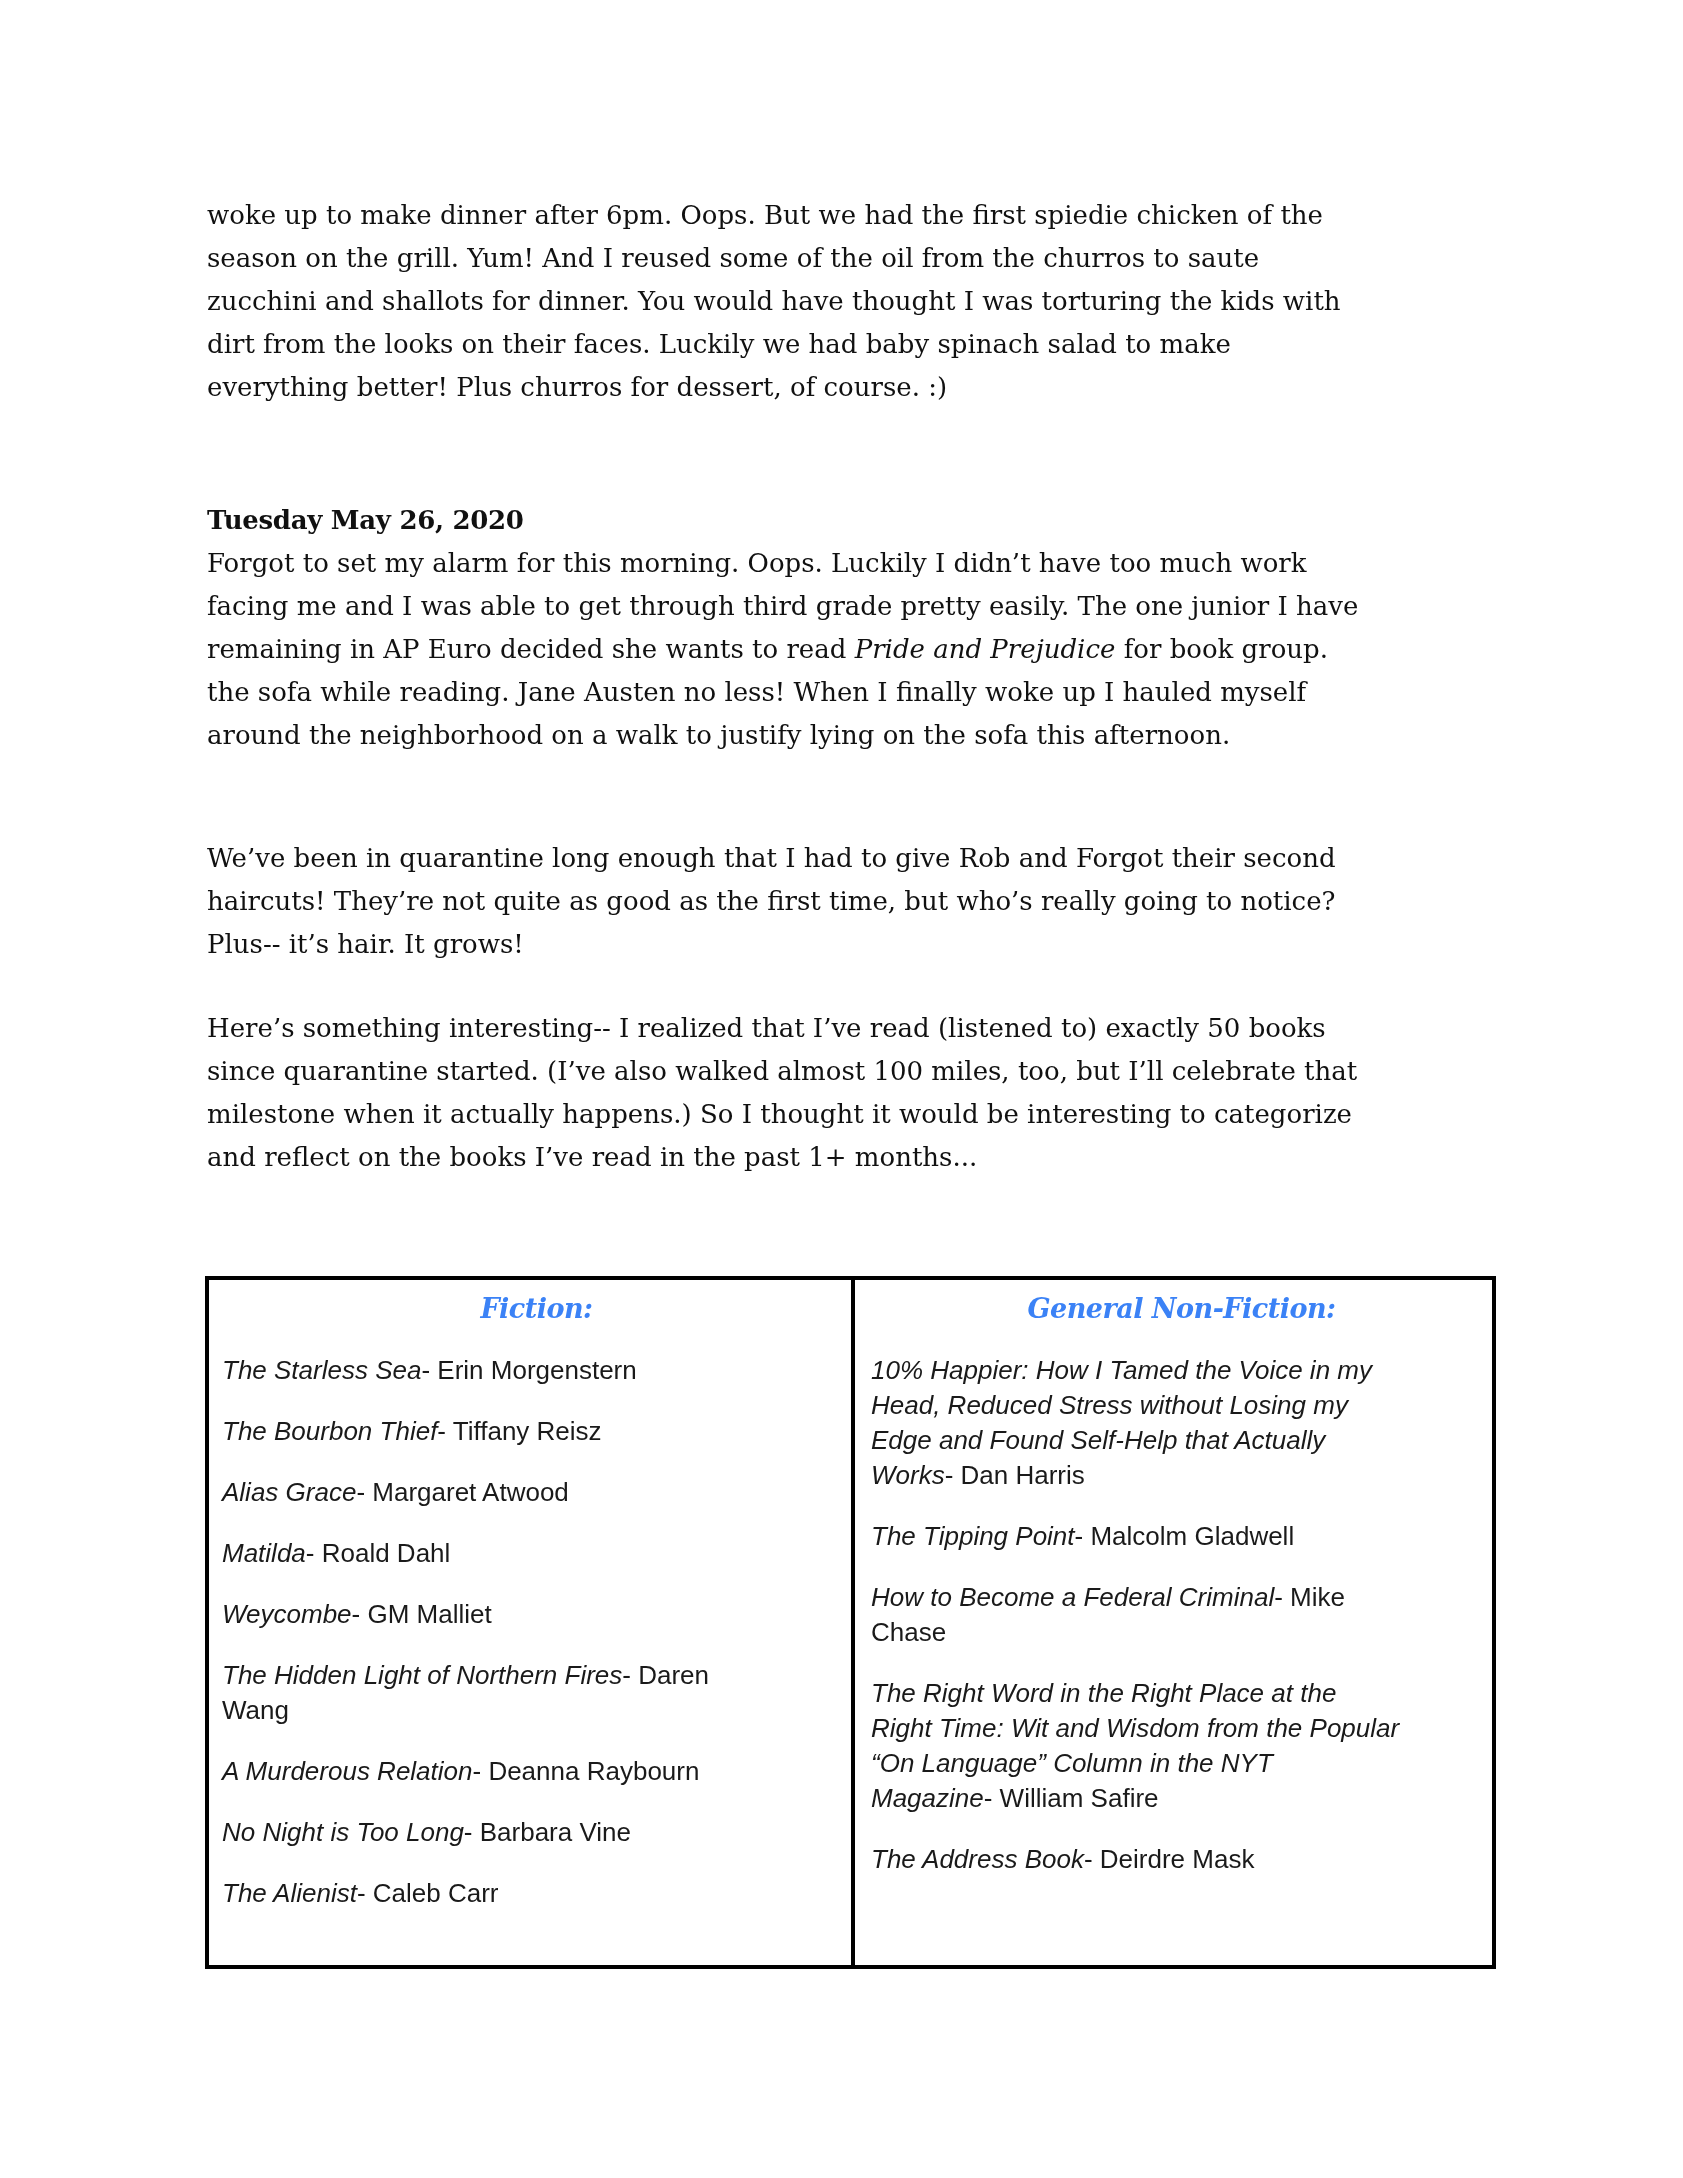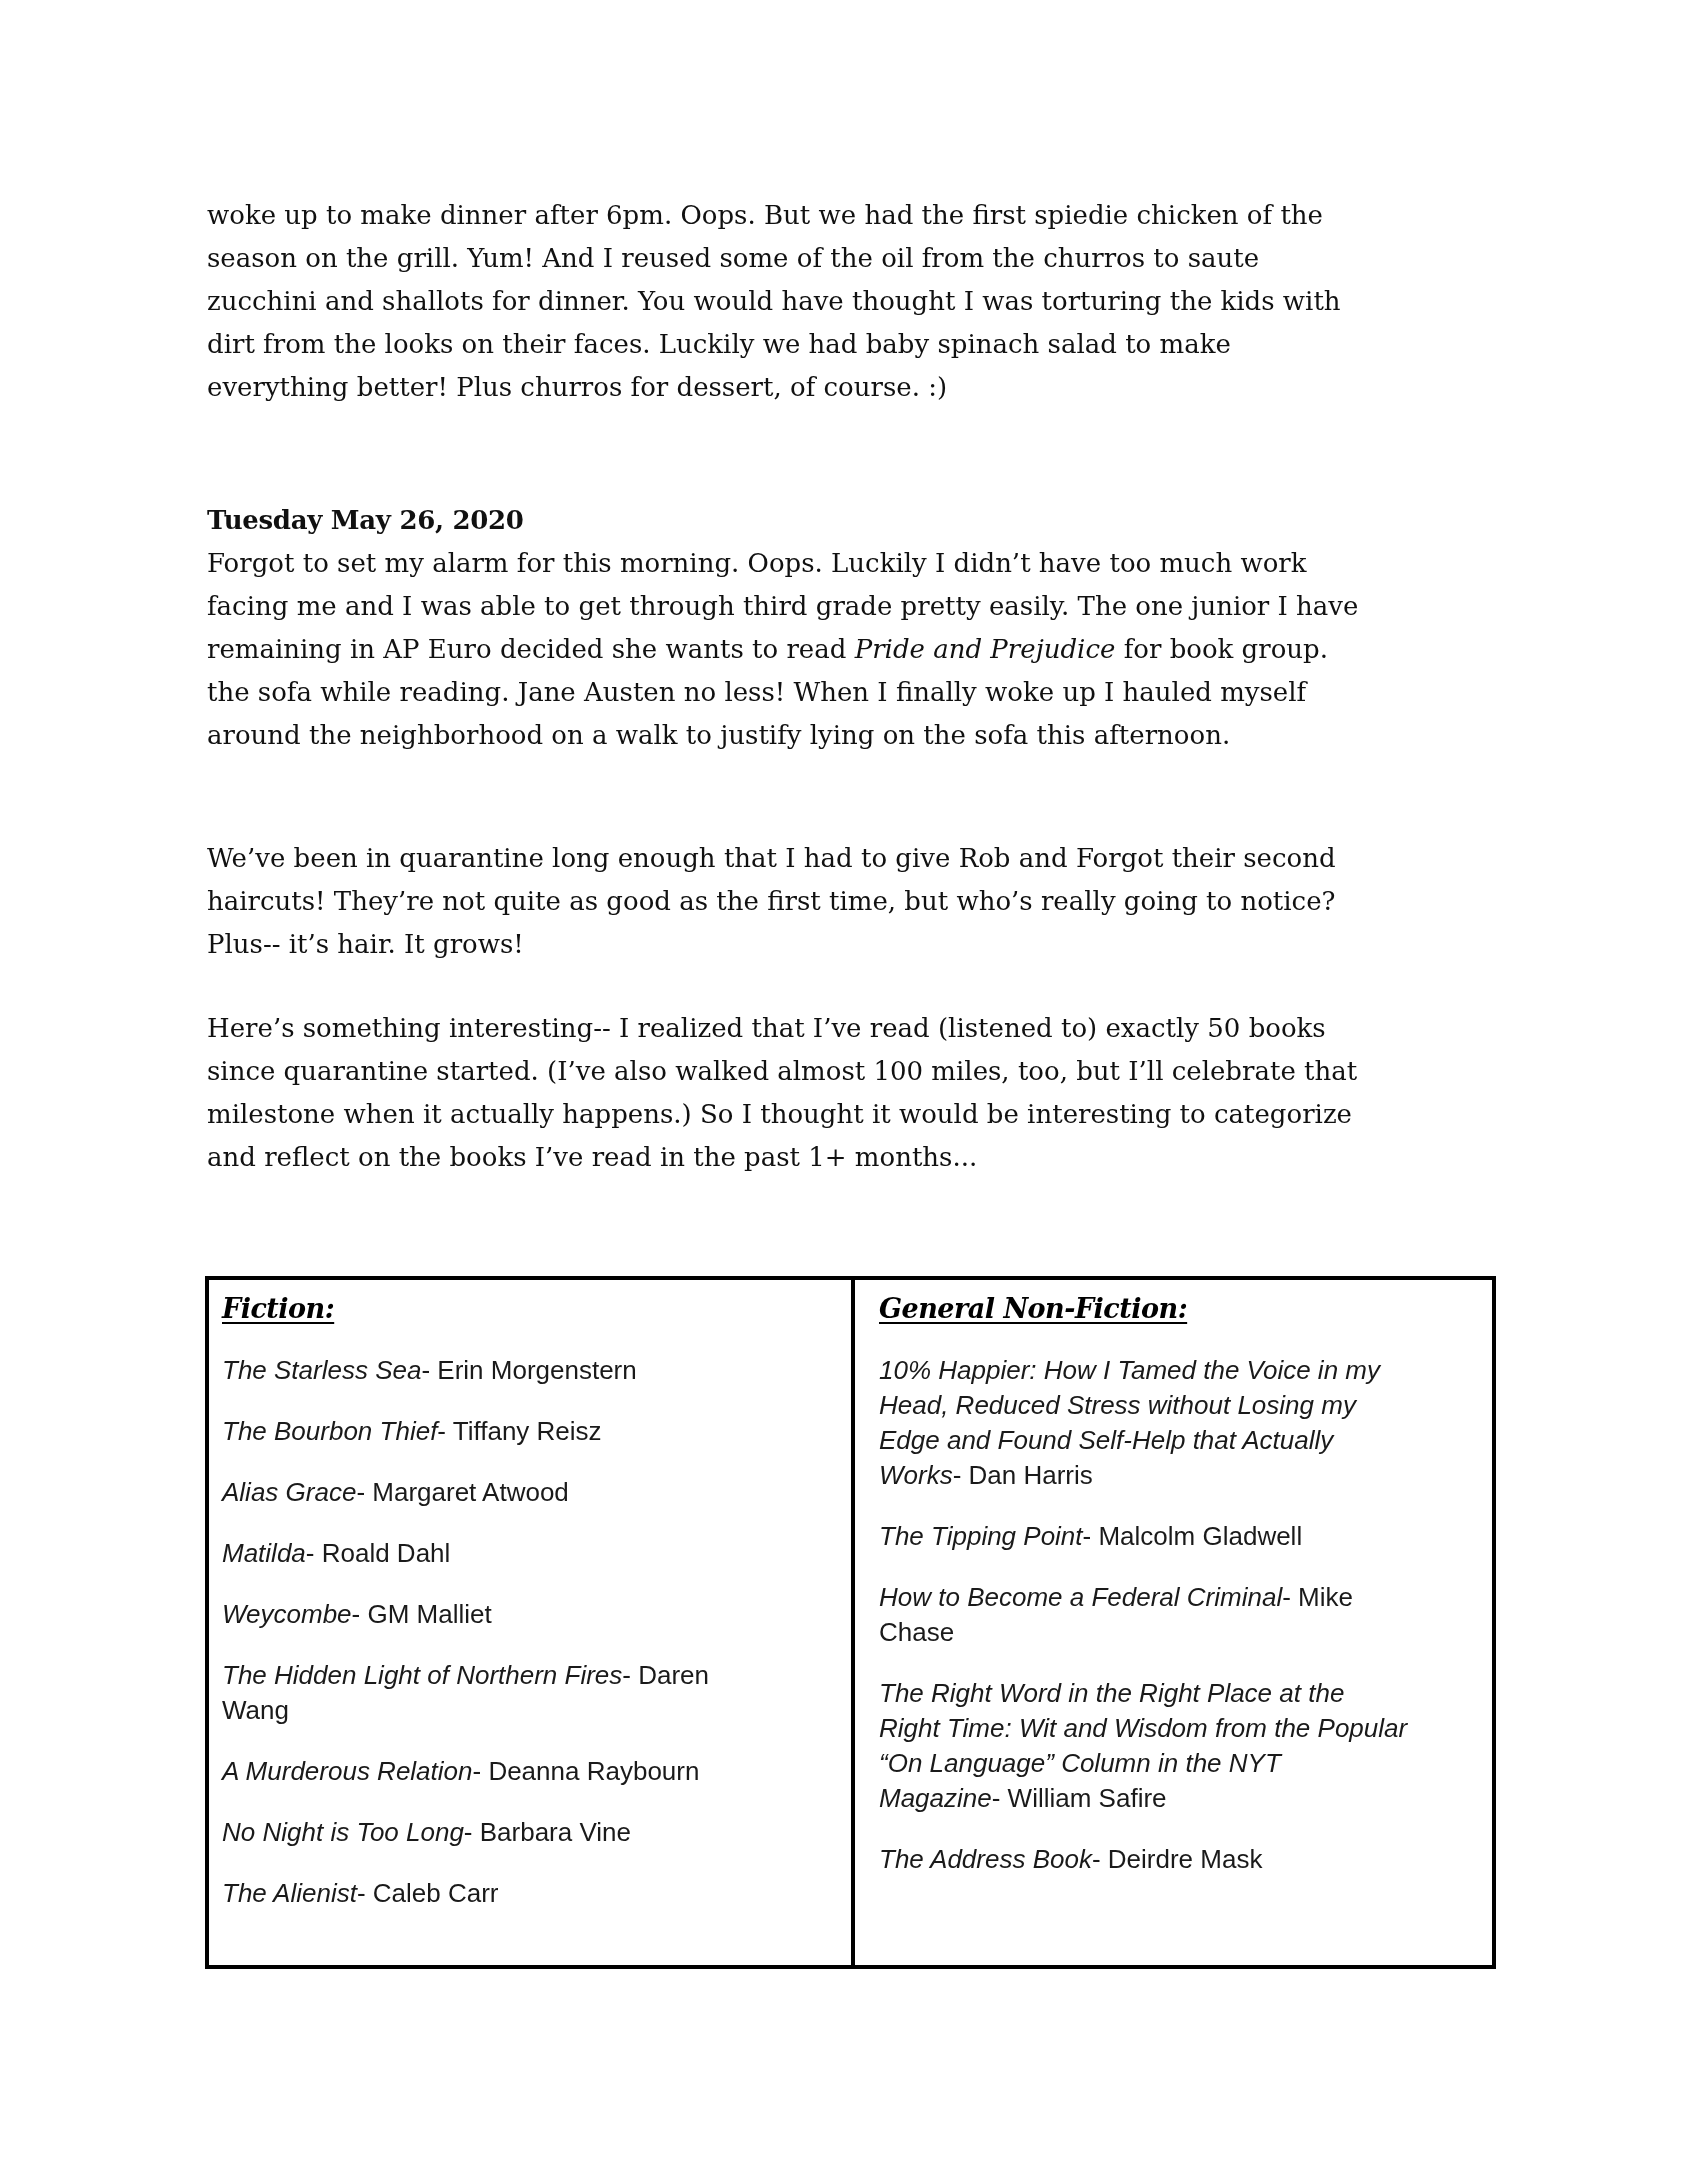--- a/index.html
+++ b/index.html
@@ -16,26 +16,26 @@
   #p2 { top: 542px; }
   #p3 { top: 837px; }
   #p4 { top: 1007px; }
 
   .book-table {
     position: absolute; left: 197px; top: 1276px; width: 1291px; height: 693px;
     box-sizing: border-box; border: 4px solid #000000; display: flex;
   }
   .book-col { box-sizing: border-box; height: 100%; padding-top: 9px; }
   .book-col.left { width: 646px; border-right: 4px solid #000000; padding-left: 13px; }
-  .book-col.right { flex: 1; padding-left: 24px; }
+  .book-col.right { flex: 1; padding-left: 16px; }
   .col-header {
     font-family: "DejaVu Serif", serif; font-weight: bold; font-style: italic;
-    font-size: 27px; line-height: 40px; height: 40px; text-decoration: underline;
+    font-size: 27px; line-height: 40px; height: 40px; 
     text-decoration-thickness: 2px; text-underline-offset: 4px; margin-bottom: 24px;
-    letter-spacing: -0.5px; color: #000000; white-space: nowrap;
+    letter-spacing: -0.5px; color: #3b82f6; white-space: nowrap; text-align: center;
   }
   .book-item {
     font-family: "Liberation Sans", sans-serif; font-size: 26px; line-height: 35px;
     color: #1a1a1a; margin-bottom: 26px;
   }
   .book-item .l { display: block; white-space: nowrap; }
   .book-item .title { font-style: italic; }
 </style>
 </head>
 <body>

